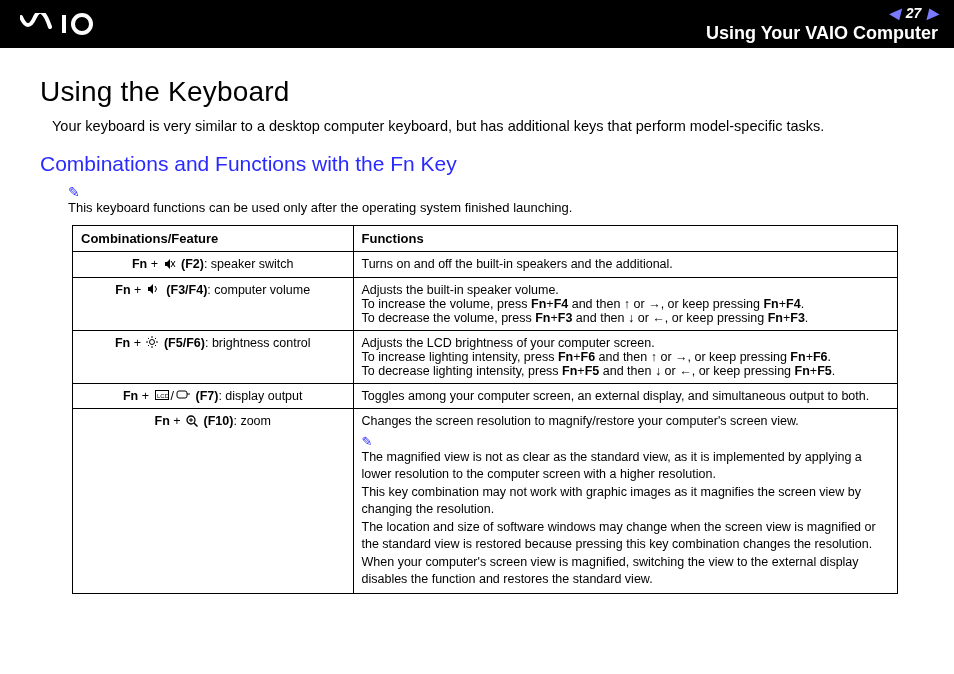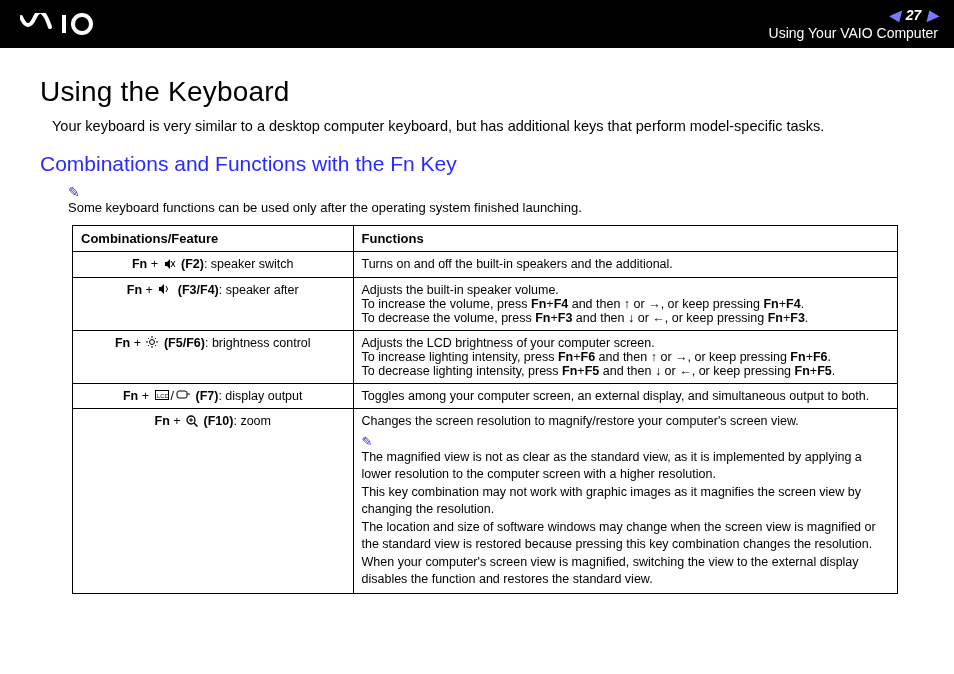--- a/index.html
+++ b/index.html
@@ -31,22 +31,22 @@
   .page-nav {
     display: flex;
     align-items: center;
     gap: 6px;
     font-weight: bold;
     font-style: italic;
     font-size: 14px;
   }
   .page-nav .arrow { color: #7a7aff; cursor: pointer; }
   .section-label {
-    font-weight: normal;
-    font-size: 14px;
+    font-weight: bold;
+    font-size: 18px;
   }
   .content {
     padding: 28px 60px 20px 40px;
   }
   h1 {
     font-size: 28px;
     font-weight: 400;
     margin: 0 0 10px 0;
     letter-spacing: 0.2px;
   }
@@ -129,21 +129,21 @@
   </div>
 </div>
 
 <div class="content">
   <h1>Using the Keyboard</h1>
   <p class="intro">Your keyboard is very similar to a desktop computer keyboard, but has additional keys that perform model-specific tasks.</p>
   <h2>Combinations and Functions with the Fn Key</h2>
 
   <div class="note-block">
     <span class="note-icon">✎</span>
-    <span class="note-text">Some keyboard functions can be used only after the operating system finished launching.</span>
+    <span class="note-text">This keyboard functions can be used only after the operating system finished launching.</span>
   </div>
 
   <table>
     <thead>
       <tr>
         <th>Combinations/Feature</th>
         <th>Functions</th>
       </tr>
     </thead>
     <tbody>
@@ -165,21 +165,21 @@
 
       <tr>
         <td class="combo-cell">
           <strong>Fn</strong> +
           <span class="k-icon">
             <svg width="14" height="10" viewBox="0 0 14 10">
                 <path d="M1 3h2l3-3v10l-3-3H1z" fill="#000"></path>
                 <path d="M8 2 Q11 5 8 8" stroke="#000" fill="none"></path>
               </svg>
           </span>
-          <strong>(F3/F4)</strong><span>: speaker after</span>
+          <strong>(F3/F4)</strong><span>: computer volume</span>
         </td>
         <td>
           <span>Adjusts the built-in speaker volume.</span><br>
           <span>To increase the volume, press </span><strong>Fn</strong>+<strong>F4</strong><span> and then </span><span class="arrow-glyph">↑</span><span> or </span><span class="arrow-glyph">→</span><span>, or keep pressing </span><strong>Fn</strong>+<strong>F4</strong>.<br>
           <span>To decrease the volume, press </span><strong>Fn</strong>+<strong>F3</strong><span> and then </span><span class="arrow-glyph">↓</span><span> or </span><span class="arrow-glyph">←</span><span>, or keep pressing </span><strong>Fn</strong>+<strong>F3</strong>.
         </td>
       </tr>
 
       <tr>
         <td class="combo-cell">

